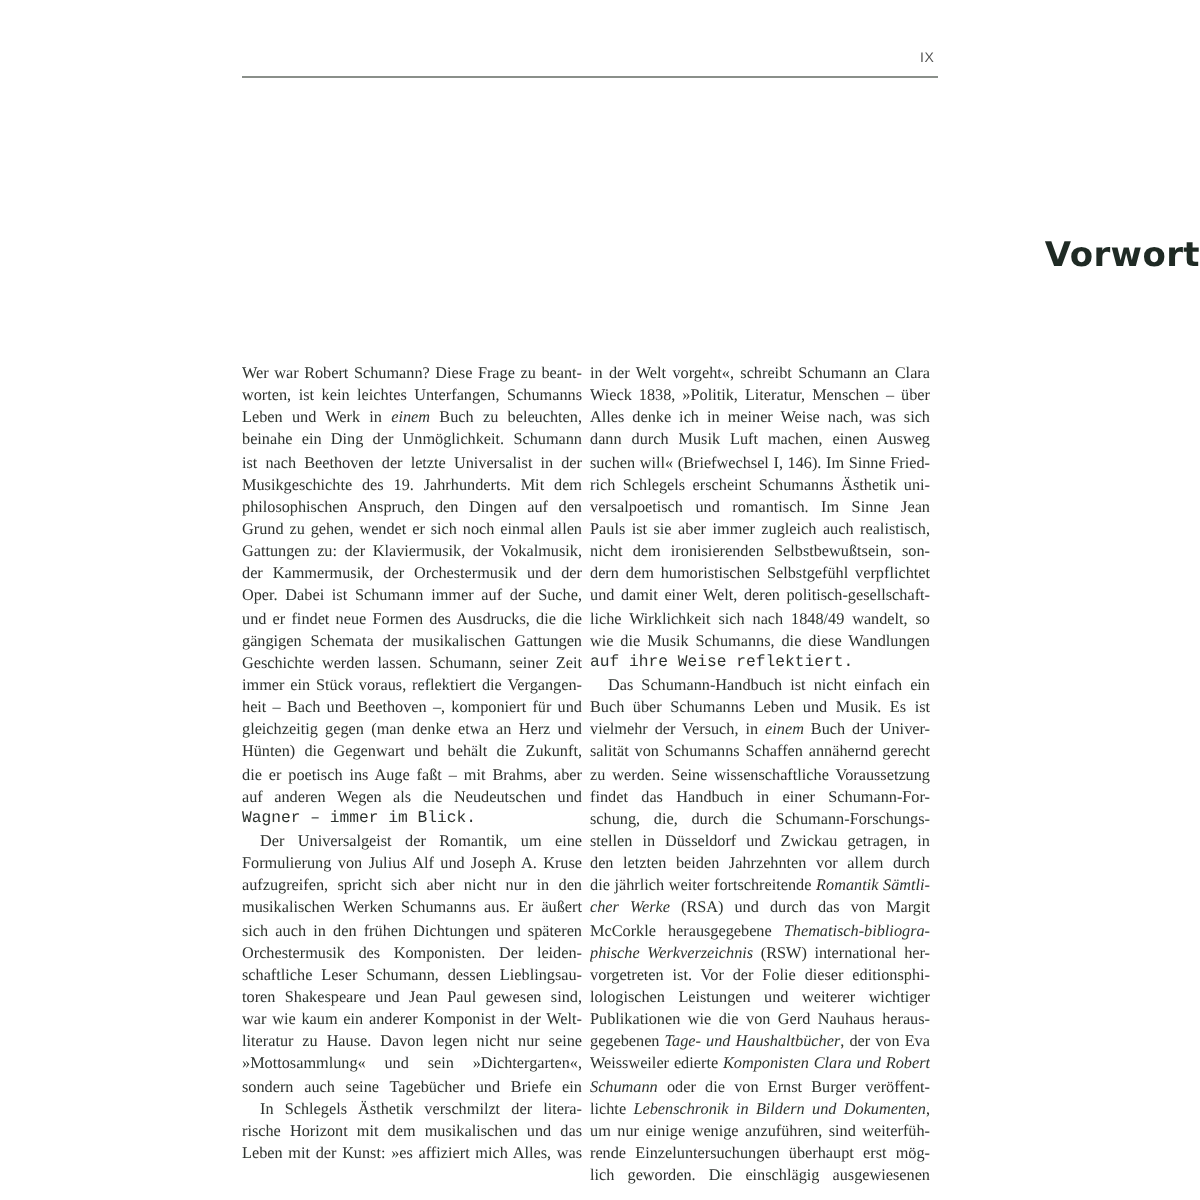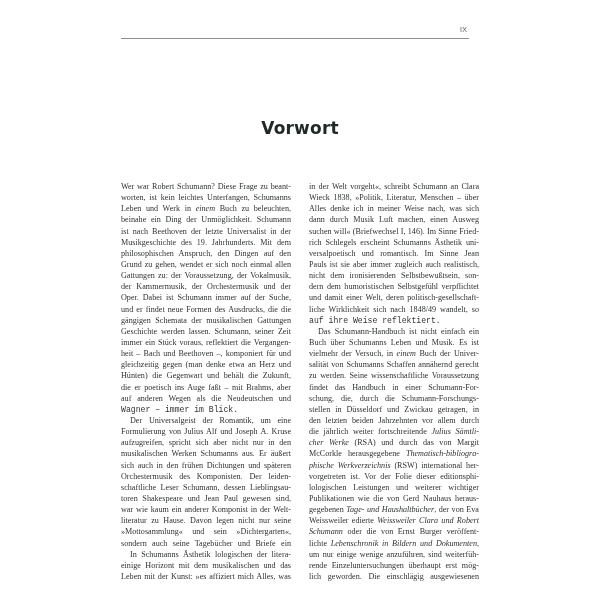--- a/index.html
+++ b/index.html
@@ -1,23 +1,23 @@
 <!DOCTYPE html>
 <html><head>
 <meta charset="utf-8">
 <style>
   html, body { margin: 0; padding: 0; background: #ffffff; }
   body { width: 600px; height: 600px; overflow: hidden; position: relative; }
   .page { position: absolute; left: 0; top: 0; width: 600px; height: 600px; background: #ffffff; }
   .header-rule { position: absolute; left: 121px; top: 38px; width: 348px; height: 1px; background: #8a8f8a; }
   .page-number { position: absolute; left: 460px; top: 26px; font-family: "Liberation Sans", sans-serif; font-size: 7px; color: #555; letter-spacing: 0.3px; }
-  .title { position: absolute; left: 0; width: 600px; top: 118px; text-align: center; font-family: "DejaVu Sans", sans-serif; font-weight: bold; font-size: 17px; color: #1f2a24; letter-spacing: 0.2px; }
+  .title { position: absolute; left: 0; width: 600px; top: 118px; text-align: right; font-family: "DejaVu Sans", sans-serif; font-weight: bold; font-size: 17px; color: #1f2a24; letter-spacing: 0.2px; }
   .col { position: absolute; top: 181px; width: 170px; font-family: "Liberation Serif", serif; font-size: 8.15px; line-height: 11.15px; color: #2e332f; text-align: justify; }
   .col-left { left: 121px; }
-  .col-right { left: 309px; }
+  .col-right { left: 295px; }
   .line { display: block; white-space: nowrap; text-align: justify; text-align-last: justify; height: 11.15px; overflow: hidden; }
   .line.last { text-align-last: left; font-family: Liberation Mono, monospace; }
   .line.indent { padding-left: 9px; }
   .line i { }
 </style>
 </head>
 <body>
 
 <div class="page">
   <div class="header-rule"></div>
@@ -26,21 +26,21 @@
 
   <div class="col col-left" id="col-left">
       <span class="line">Wer war Robert Schumann? Diese Frage zu beant-</span>
       <span class="line">worten, ist kein leichtes Unterfangen, Schumanns</span>
       <span class="line"><span>Leben und Werk in </span><i>einem</i><span> Buch zu beleuchten,</span></span>
       <span class="line">beinahe ein Ding der Unmöglichkeit. Schumann</span>
       <span class="line">ist nach Beethoven der letzte Universalist in der</span>
       <span class="line">Musikgeschichte des 19. Jahrhunderts. Mit dem</span>
       <span class="line">philosophischen Anspruch, den Dingen auf den</span>
       <span class="line">Grund zu gehen, wendet er sich noch einmal allen</span>
-      <span class="line">Gattungen zu: der Voraussetzung, der Vokalmusik,</span>
+      <span class="line">Gattungen zu: der Klaviermusik, der Vokalmusik,</span>
       <span class="line">der Kammermusik, der Orchestermusik und der</span>
       <span class="line">Oper. Dabei ist Schumann immer auf der Suche,</span>
       <span class="line">und er findet neue Formen des Ausdrucks, die die</span>
       <span class="line">gängigen Schemata der musikalischen Gattungen</span>
       <span class="line">Geschichte werden lassen. Schumann, seiner Zeit</span>
       <span class="line">immer ein Stück voraus, reflektiert die Vergangen-</span>
       <span class="line">heit – Bach und Beethoven –, komponiert für und</span>
       <span class="line">gleichzeitig gegen (man denke etwa an Herz und</span>
       <span class="line">Hünten) die Gegenwart und behält die Zukunft,</span>
       <span class="line">die er poetisch ins Auge faßt – mit Brahms, aber</span>
@@ -51,55 +51,56 @@
       <span class="line">aufzugreifen, spricht sich aber nicht nur in den</span>
       <span class="line">musikalischen Werken Schumanns aus. Er äußert</span>
       <span class="line">sich auch in den frühen Dichtungen und späteren</span>
       <span class="line">Orchestermusik des Komponisten. Der leiden-</span>
       <span class="line">schaftliche Leser Schumann, dessen Lieblingsau-</span>
       <span class="line">toren Shakespeare und Jean Paul gewesen sind,</span>
       <span class="line">war wie kaum ein anderer Komponist in der Welt-</span>
       <span class="line">literatur zu Hause. Davon legen nicht nur seine</span>
       <span class="line">»Mottosammlung« und sein »Dichtergarten«,</span>
       <span class="line">sondern auch seine Tagebücher und Briefe ein</span>
-      <span class="line indent">In Schumanns Ästhetik lologischen der litera-</span>
-      <span class="line">einige Horizont mit dem musikalischen und das</span>
+      <span class="line indent">In Schlegels Ästhetik verschmilzt der litera-</span>
+      <span class="line">rische Horizont mit dem musikalischen und das</span>
       <span class="line">Leben mit der Kunst: »es affiziert mich Alles, was</span>
     </div>
   <div class="col col-right" id="col-right">
       <span class="line">in der Welt vorgeht«, schreibt Schumann an Clara</span>
       <span class="line">Wieck 1838, »Politik, Literatur, Menschen – über</span>
       <span class="line">Alles denke ich in meiner Weise nach, was sich</span>
       <span class="line">dann durch Musik Luft machen, einen Ausweg</span>
       <span class="line">suchen will« (Briefwechsel I, 146). Im Sinne Fried-</span>
       <span class="line">rich Schlegels erscheint Schumanns Ästhetik uni-</span>
       <span class="line">versalpoetisch und romantisch. Im Sinne Jean</span>
       <span class="line">Pauls ist sie aber immer zugleich auch realistisch,</span>
       <span class="line">nicht dem ironisierenden Selbstbewußtsein, son-</span>
       <span class="line">dern dem humoristischen Selbstgefühl verpflichtet</span>
       <span class="line">und damit einer Welt, deren politisch-gesellschaft-</span>
       <span class="line">liche Wirklichkeit sich nach 1848/49 wandelt, so</span>
+      <span class="line">wie die Musik Schumanns, die diese Wandlungen</span>
       <span class="line last">auf ihre Weise reflektiert.</span>
       <span class="line indent">Das Schumann-Handbuch ist nicht einfach ein</span>
       <span class="line">Buch über Schumanns Leben und Musik. Es ist</span>
       <span class="line"><span>vielmehr der Versuch, in </span><i>einem</i><span> Buch der Univer-</span></span>
       <span class="line">salität von Schumanns Schaffen annähernd gerecht</span>
       <span class="line">zu werden. Seine wissenschaftliche Voraussetzung</span>
       <span class="line">findet das Handbuch in einer Schumann-For-</span>
       <span class="line">schung, die, durch die Schumann-Forschungs-</span>
       <span class="line">stellen in Düsseldorf und Zwickau getragen, in</span>
       <span class="line">den letzten beiden Jahrzehnten vor allem durch</span>
-      <span class="line"><span>die jährlich weiter fortschreitende </span><i>Julius Sämtli-</i><span></span></span>
+      <span class="line"><span>die jährlich weiter fortschreitende </span><i>Romantik Sämtli-</i><span></span></span>
       <span class="line"><span></span><i>cher Werke</i><span> (RSA) und durch das von Margit</span></span>
       <span class="line"><span>McCorkle herausgegebene </span><i>Thematisch-bibliogra-</i><span></span></span>
       <span class="line"><span></span><i>phische Werkverzeichnis</i><span> (RSW) international her-</span></span>
       <span class="line">vorgetreten ist. Vor der Folie dieser editionsphi-</span>
       <span class="line">lologischen Leistungen und weiterer wichtiger</span>
       <span class="line">Publikationen wie die von Gerd Nauhaus heraus-</span>
       <span class="line"><span>gegebenen </span><i>Tage- und Haushaltbücher</i><span>, der von Eva</span></span>
-      <span class="line"><span>Weissweiler edierte </span><i>Weissweiler Clara und Robert</i><span></span></span>
+      <span class="line"><span>Weissweiler edierte </span><i>Komponisten Clara und Robert</i><span></span></span>
       <span class="line"><span></span><i>Schumann</i><span> oder die von Ernst Burger veröffent-</span></span>
       <span class="line"><span>lichte </span><i>Lebenschronik in Bildern und Dokumenten</i><span>,</span></span>
       <span class="line">um nur einige wenige anzuführen, sind weiterfüh-</span>
       <span class="line">rende Einzeluntersuchungen überhaupt erst mög-</span>
       <span class="line">lich geworden. Die einschlägig ausgewiesenen</span>
     </div>
 </div>
 
 </body></html>

